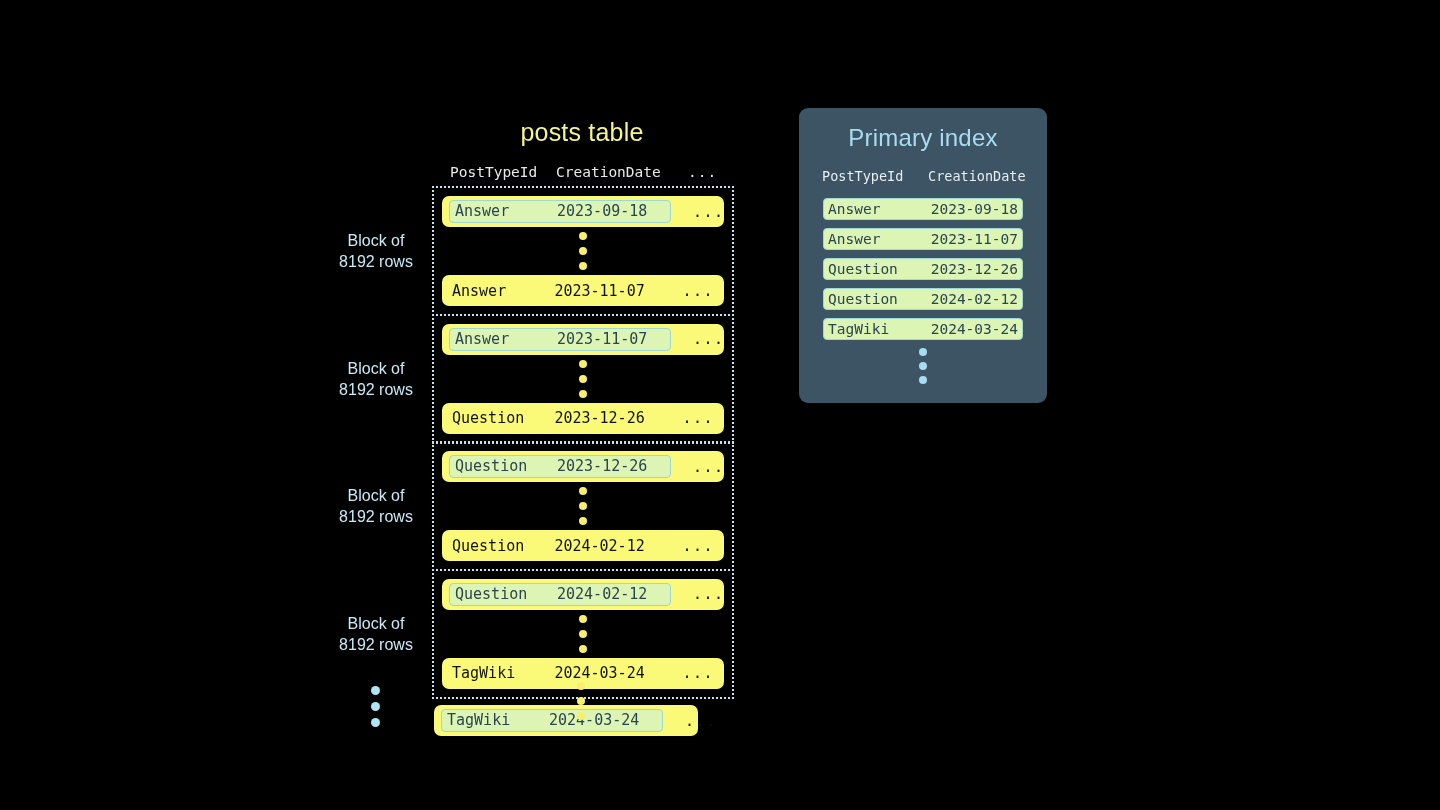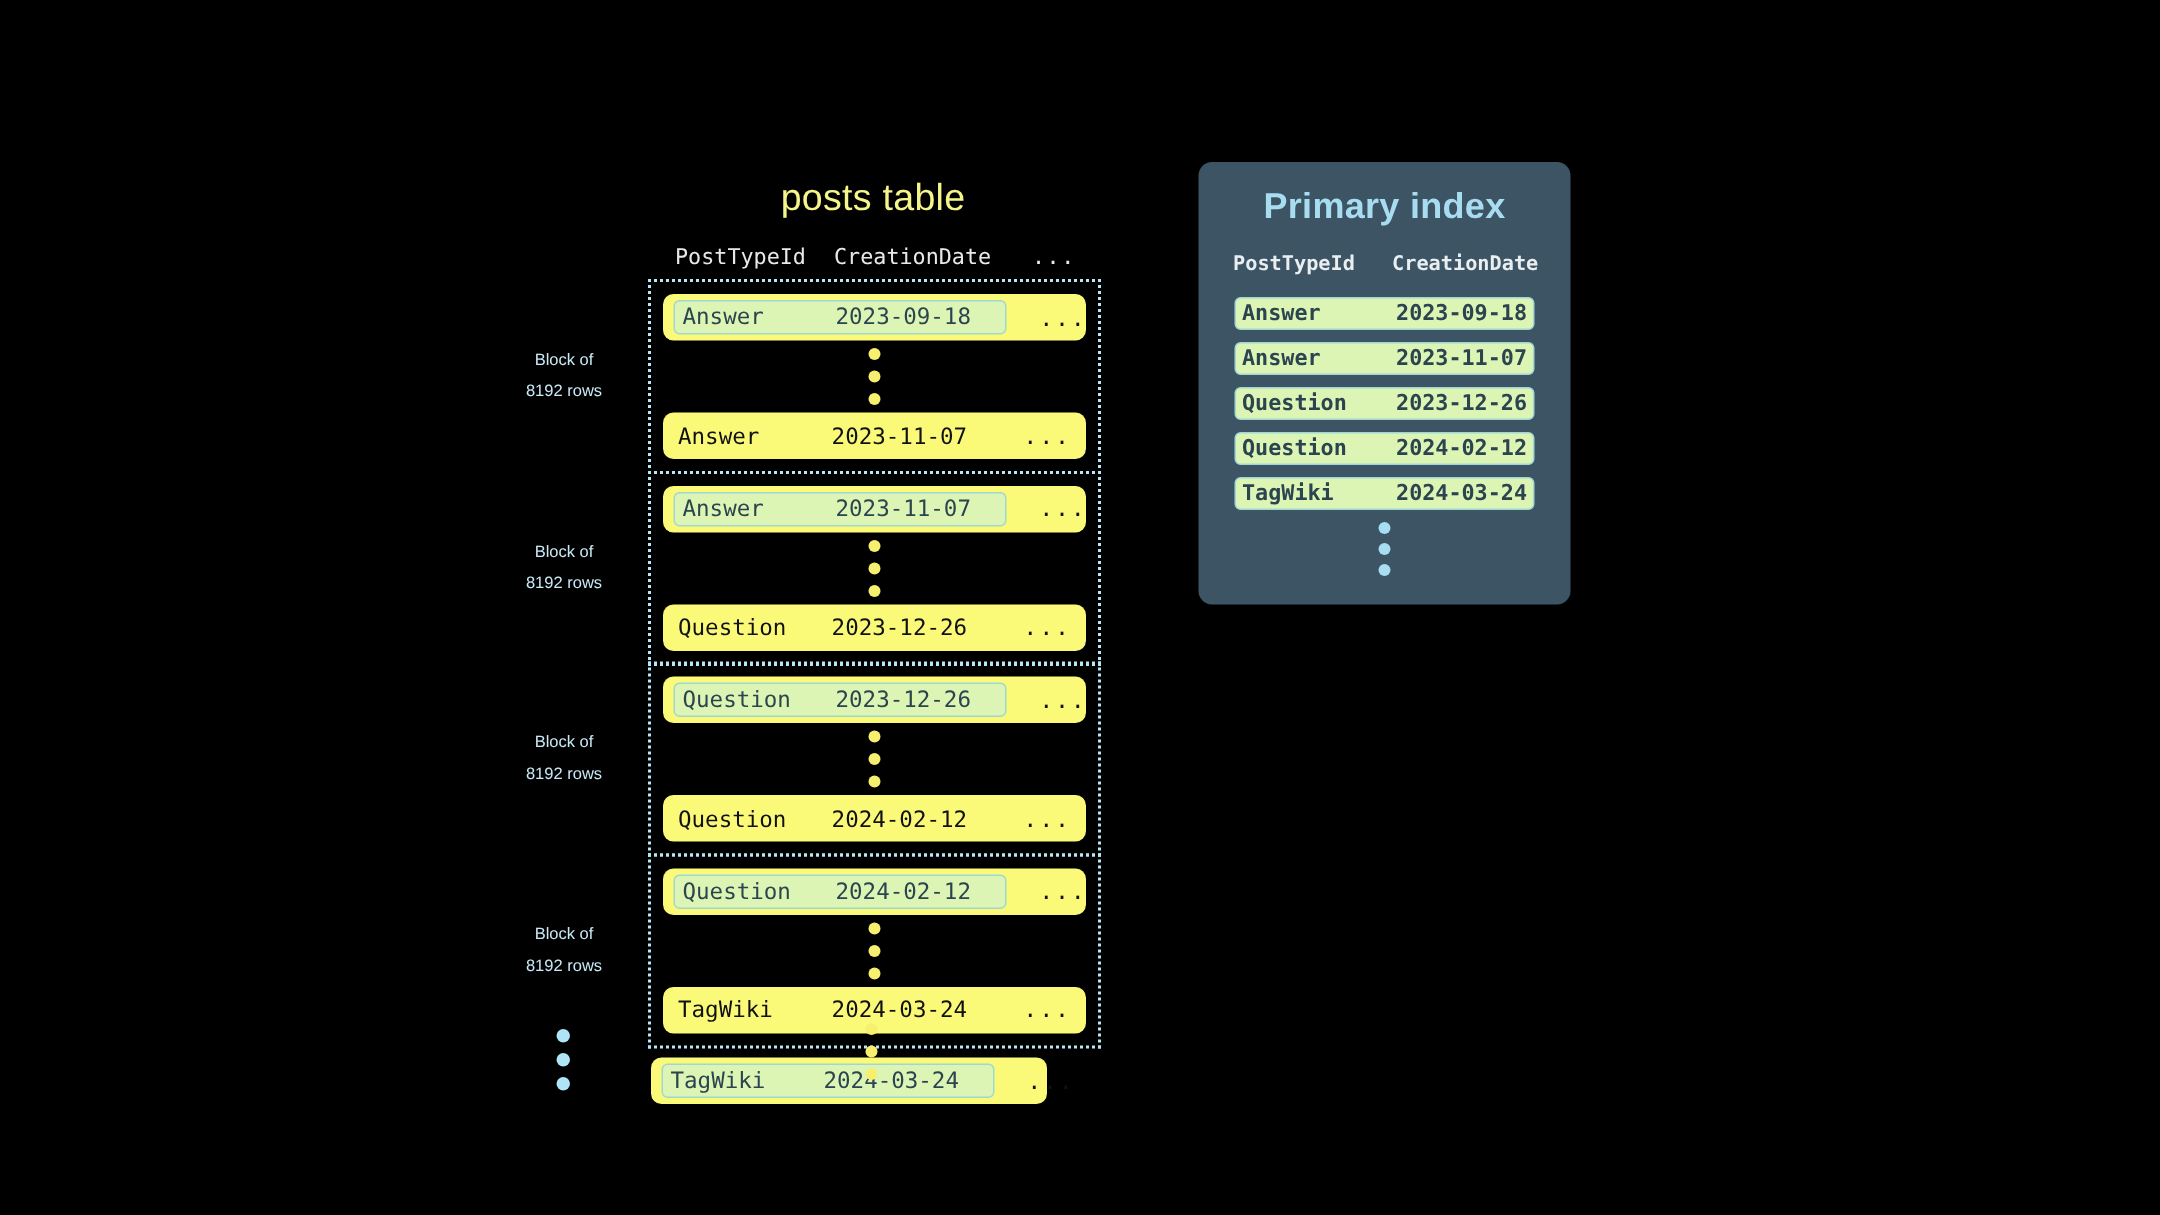--- a/index.html
+++ b/index.html
@@ -34,21 +34,21 @@
     position:relative;
     border:2.5px dotted #b9e6f5;
     padding:8px 8px 8px 8px;
     margin-bottom:-2.5px;
   }
 
   .block-label {
     position:absolute; left:-108px; top:50%;
     transform:translateY(-50%);
     width:100px; text-align:center;
-    font-size:11px; line-height:21px; color:#c8eaf7;
+    font-size:16px; line-height:21px; color:#c8eaf7;
   }
 
   
   .row {
     position:relative;
     height:31px;
     background:#fafa78;
     border-radius:7px;
     display:flex; align-items:center;
     padding:0 10px;
@@ -89,21 +89,20 @@
   #left-dots { position:absolute; left:371px; top:686px; }
   #left-dots i { display:block; width:9px; height:9px; border-radius:50%; background:#aee4f5; margin-bottom:7px; }
 
   
   #primary-index {
     position:absolute; left:799px; top:108px;
     width:248px; height:295px;
     background:#3c5464;
     border-radius:9px;
     padding:16px 0 0 0;
-    font-weight:bold;
   }
   .pi-title {
     text-align:center;
     font-size:24px; color:#a8dcf0;
     margin-bottom:16px; letter-spacing:0.2px;
   }
   .pi-headers {
     font-family:"DejaVu Sans Mono", monospace;
     font-size:13.5px; color:#e9eef1;
     display:flex; padding-left:23px; margin-bottom:14px;

